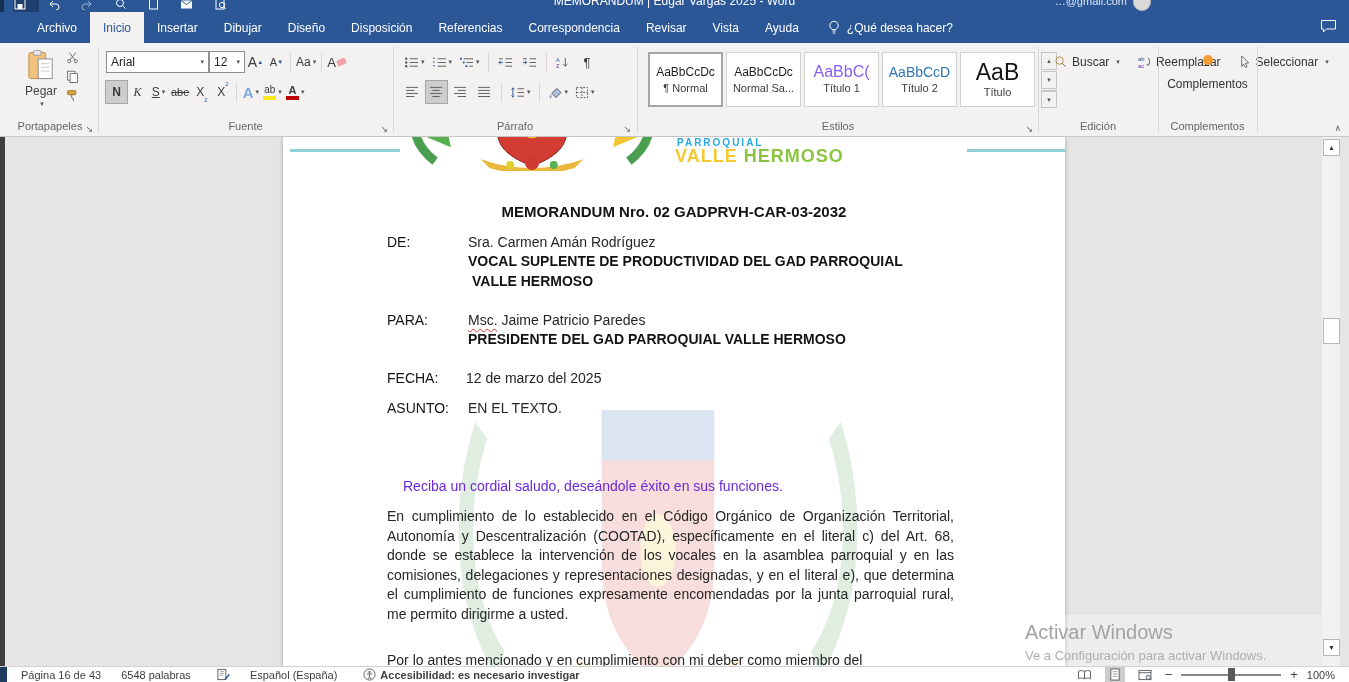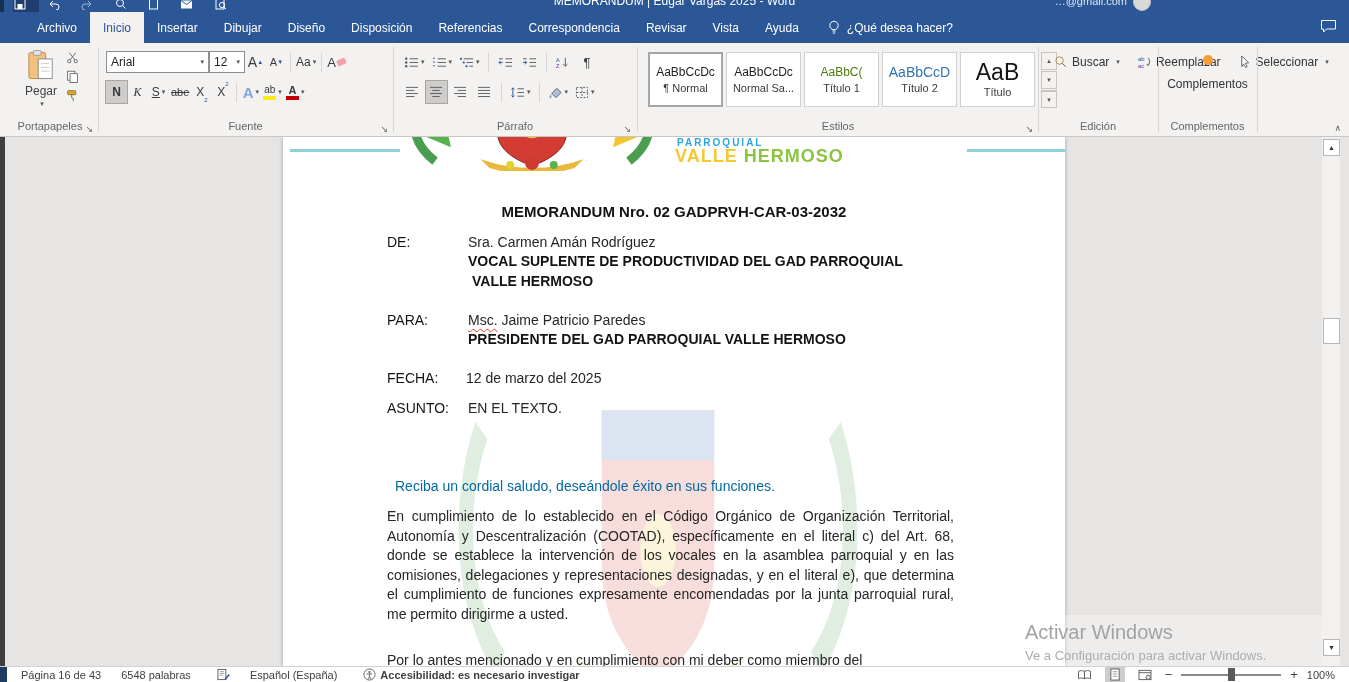--- a/index.html
+++ b/index.html
@@ -35,21 +35,21 @@
   .combo{height:22px;border:1px solid #8f8f8f;background:#fff;display:flex;align-items:center;justify-content:space-between;padding:0 4px;font-size:12px;color:#222}
   .colorbar{display:block;width:13px;height:4px;margin-top:1px}
   .stk{display:inline-flex;flex-direction:column;align-items:center;justify-content:center;line-height:10px}
   
   .paste{position:absolute;left:14px;top:6px;width:46px;height:68px;display:flex;flex-direction:column;align-items:center;justify-content:flex-start;gap:2px}
   .clip-small{position:absolute;left:62px;top:8px;display:flex;flex-direction:column;gap:6px}
   
   .sty{width:75px;height:55px;background:#fff;border:1px solid #d3d1cf;display:flex;flex-direction:column;align-items:center;justify-content:center;gap:3px;flex:none}
   .sty.selected{border:2px solid #aFAdAb;border-color:#a8a6a4}
   .sty .pv{font-size:12px;color:#1f1f1f;line-height:14px}
-  .sty .pv.h1{color:#4d7c0f;font-size:12px}
+  .sty .pv.h1{color:#8b5cf6;font-size:16px}
   .sty .pv.h2{color:#2e74b5;font-size:14px}
   .sty .pv.tt{font-size:23px;font-weight:300;color:#151515;line-height:22px}
   .sty .lb{font-size:11px;color:#3b3b3b}
   .sty-col{display:flex;flex-direction:column;gap:1px;margin-left:3px}
   .sty-btn{width:16px;height:18px;border:1px solid #c8c6c4;background:#f3f2f1;display:flex;align-items:center;justify-content:center;font-size:7px;color:#555;flex-direction:column;line-height:6px}
   
   .edit-row{display:flex;align-items:center;gap:5px;font-size:12px;color:#333;height:19px}
   
   .collapse{position:absolute;right:8px;bottom:3px;font-size:9px;color:#666}
   
@@ -59,21 +59,21 @@
   .teal{position:absolute;top:12px;height:3px;background:#8fd0d8}
   .crest-clip{position:absolute;left:110px;top:0;width:278px;height:34px;overflow:hidden}
   .hdr-t1{position:absolute;left:394px;top:0;font-size:10px;font-weight:bold;color:#29a8df;letter-spacing:2px}
   .hdr-t2{position:absolute;left:392px;top:9px;font-size:18px;font-weight:bold;letter-spacing:1px;white-space:nowrap}
   .valle{color:#f6c832}.hermoso{color:#8bc53f}
   .doc-title{position:absolute;left:0;width:100%;top:66px;text-align:center;font-weight:bold;font-size:15px;color:#131313}
   .lbl{position:absolute;left:104px;font-weight:normal;font-size:14px;color:#131313;white-space:nowrap}
   .val{position:absolute;left:185px;font-size:14px;color:#262626;white-space:nowrap}
   .val.b{font-weight:bold;color:#131313}
   .sq{text-decoration:underline wavy #e03e2d 1px;text-underline-offset:3px}
-  .greeting{position:absolute;left:112px;top:341px;font-size:14px;color:#0369a1;white-space:nowrap}
+  .greeting{position:absolute;left:120px;top:341px;font-size:14px;color:#6d28d9;white-space:nowrap}
   .para{position:absolute;left:104px;top:370px;width:567px;font-size:14px;line-height:19.6px;text-align:justify;color:#262626}
   .lastline{position:absolute;left:104px;top:515px;font-size:14px;color:#262626;white-space:nowrap}
   .wm{position:absolute;left:150px;top:260px;width:450px;height:300px;opacity:.17;filter:blur(.4px)}
   
   .sb-track{position:absolute;right:9px;top:0;bottom:0;width:18px;background:#f2f1f0}
   .sb-up,.sb-down,.sb-thumb{position:absolute;right:9px;width:17px;background:#fff;border:1px solid #b9b7b5;display:flex;align-items:center;justify-content:center;font-size:7px;color:#333}
   .sb-up{top:2px;height:17px}
   .sb-thumb{top:181px;height:26px}
   .sb-down{bottom:10px;height:17px}
   

